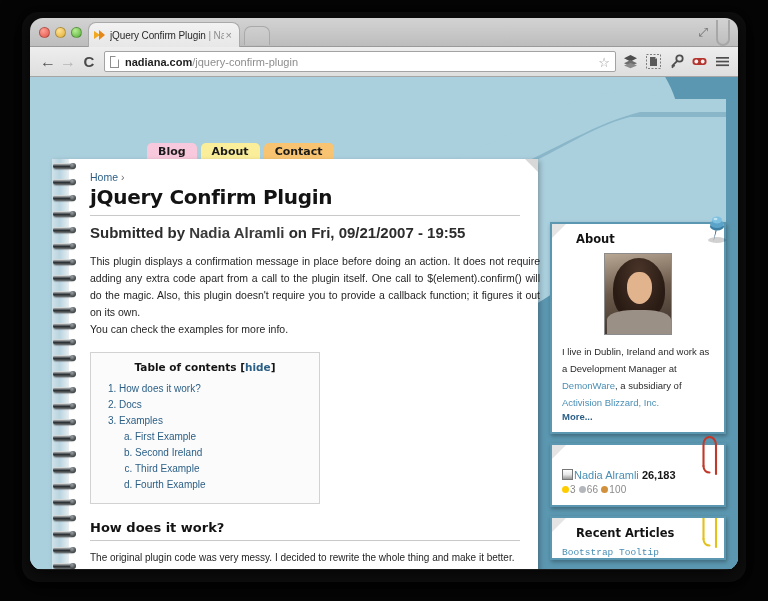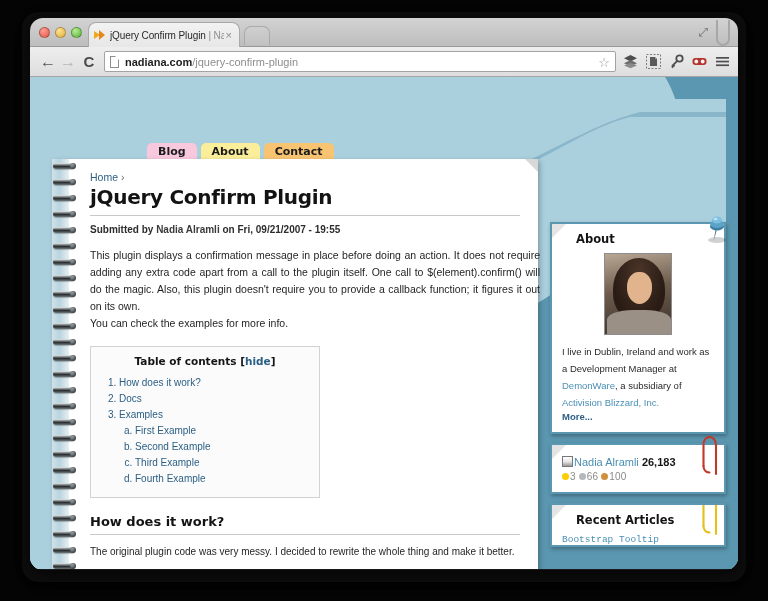--- a/index.html
+++ b/index.html
@@ -217,21 +217,21 @@
 
   .breadcrumb { font-size: 10.5px; color: #2b5f86; margin-bottom: 2px; }
   .breadcrumb .sep { color: #6d6d6d; }
   .post-title {
     font-size: 20px; font-weight: bold; color: #131313;
     letter-spacing: -0.3px;
     border-bottom: 1px solid #c9c9c9;
     padding-bottom: 6px;
     font-family: "DejaVu Sans", sans-serif;
   }
-  .submitted { font-size: 10px; color: #2c2c2c; margin-top: 8px; font-weight: bold; }
+  .submitted { font-size: 15px; color: #2c2c2c; margin-top: 8px; font-weight: bold; }
   .submitted .lnk { color: #3a3a3a; }
   .body-p {
     font-size: 10.5px; color: #1f1f1f;
     line-height: 17px; text-align: justify;
     margin-top: 12px;
     width: 450px;
   }
   .body-p.last { text-align: left; margin-top: 0; }
 
   .toc {
@@ -315,21 +315,21 @@
     background: #9a9086; border-radius: 40% 40% 0 0;
   }
   .av-bg {
     position: absolute; left: 0; top: 0; width: 68px; height: 30px;
     background: linear-gradient(to right,#c9bba6,#9e8e79);
     z-index: -1;
   }
   .card-text { font-size: 9.5px; color: #2a2a2a; line-height: 17px; }
   .card-text a { color: #4a8fb5; text-decoration: none; }
   .more { color: #2b5f86; font-weight: bold; font-size: 9.5px; }
-  .so-line { font-size: 11px; color: #4a8fb5; margin-top: 3px; }
+  .so-line { font-size: 11px; color: #4a8fb5; margin-top: 16px; }
   .so-line .rep { color: #161616; font-weight: bold; }
   .so-icon {
     display: inline-block; width: 11px; height: 11px;
     vertical-align: -1px; margin-right: 1px;
     background: linear-gradient(to bottom,#fff 0%,#e8e8e8 50%,#9a9a9a 100%);
     border: 1px solid #777;
   }
   .badges { font-size: 10px; color: #8a8a8a; margin-top: 3px; letter-spacing: 0.2px; }
   .dot { display: inline-block; width: 7px; height: 7px; border-radius: 50%; vertical-align: 0px; margin-right: 1px; }
   .d-gold { background: #ffcc00; }
@@ -495,21 +495,21 @@
             <div class="toc-title">
               <span>Table of contents</span>
               <span>[</span><span class="hide">hide</span><span>]</span>
             </div>
             <ol>
               <li><a href="#">How does it work?</a></li>
               <li><a href="#">Docs</a></li>
               <li><a href="#">Examples</a>
                 <ol>
                   <li><a href="#">First Example</a></li>
-                  <li><a href="#">Second Example</a></li>
+                  <li><a href="#">Second Ireland</a></li>
                   <li><a href="#">Third Example</a></li>
                   <li><a href="#">Fourth Example</a></li>
                 </ol>
               </li>
             </ol>
           </div>
 
           <div class="h2">How does it work?</div>
           <p class="clipped-p">The original plugin code was very messy. I decided to rewrite the whole thing and make it better.</p>
         </div>

